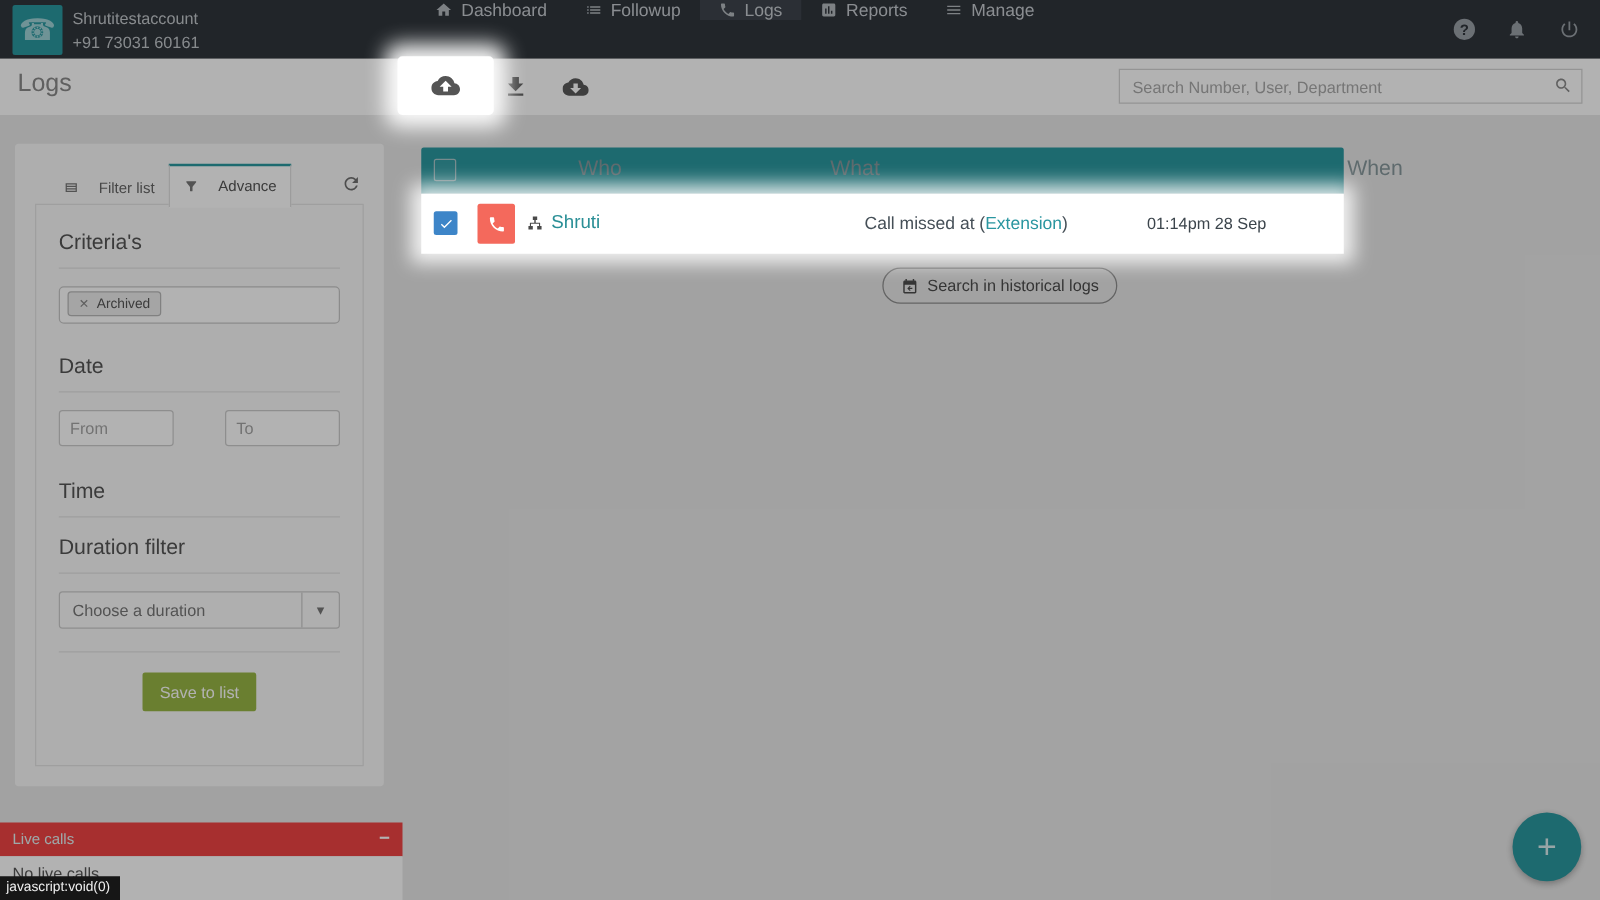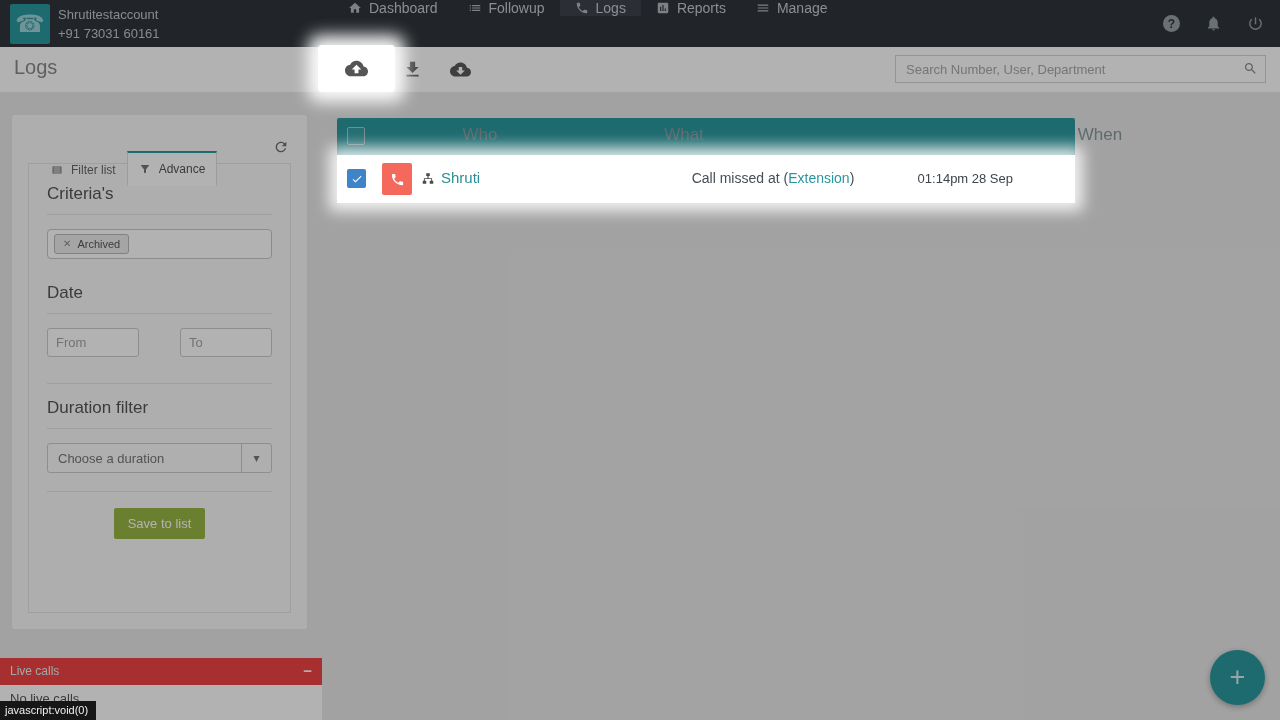--- a/index.html
+++ b/index.html
@@ -42,21 +42,21 @@
   
   .spot-cloud { position:absolute; left:318px; top:45px; width:77px; height:47px; background:#fff;
                 border-radius:4px; z-index:60; display:flex; align-items:center; justify-content:center;
                 box-shadow:0 0 16px 10px rgba(255,255,255,0.95); cursor:pointer; }
   .spot-cloud svg { width:23px; height:23px; fill:#555; }
 
   
   .filter-panel { position:absolute; left:12px; top:115px; width:295px; height:514px;
                   background:#fafafa; border-radius:3px; }
   .tabs { position:absolute; left:28px; top:16px; display:flex; align-items:flex-end; }
-  .tab { display:flex; align-items:center; gap:8px; font-size:12px; padding:9px 11px; cursor:pointer; color:#666;margin-top:20px; }
+  .tab { display:flex; align-items:center; gap:16px; font-size:12px; padding:9px 11px; cursor:pointer; color:#666; }
   .tab svg { width:12px; height:12px; fill:#777; }
   .tab.active { background:#fff; border:1px solid #e0e0e0; border-top:2px solid #2a98a0;
                 border-bottom:1px solid #fff; color:#555; position:relative; z-index:2; }
   .refresh { position:absolute; right:18px; top:24px; cursor:pointer; }
   .refresh svg { width:16px; height:16px; fill:#6f6f6f; }
   .content-box { position:absolute; left:16px; right:16px; top:48px; bottom:16px;
                  border:1px solid #e4e4e4; padding:20px 18px 0; overflow:hidden; }
   .content-box h3 { font-size:17px; font-weight:400; color:#555; margin:0 0 10px; }
   .content-box hr { border:0; border-top:1px solid #e2e2e2; margin:0 0 14px; }
   .criteria-box { border:1px solid #c8c8c8; border-radius:4px; background:#fff; height:30px;
@@ -243,20 +243,21 @@
       </span>
     </div>
 
     <h3>Date</h3>
     <hr>
     <div class="row2">
       <input class="inp" placeholder="From" style="">
       <input class="inp" placeholder="To" style="">
     </div>
 
+    <h3>Time</h3>
     <hr>
 
     <h3>Duration filter</h3>
     <hr>
     <div class="select">
       <span class="sel-text">Choose a duration</span>
       <span class="caret">▾</span>
     </div>
     <hr>
     <button class="save-btn">Save to list</button>
@@ -287,20 +288,27 @@
           <path d="M9 2h6v5H9V2zM11 7h2v4.5h-2V7zM5 10.5h14V12H5v-1.5zM5 10.5h1.5V15H5v-4.5zM17.5 10.5H19V15h-1.5v-4.5zM3 15h6v5H3v-5zM15 15h6v5h-6v-5z"></path>
         </svg>
     </div>
     <div class="who-name">Shruti</div>
     <div class="what-cell">
       <span>Call missed at (</span><span class="ext">Extension</span><span>)</span>
     </div>
     <div class="when-cell">01:14pm 28 Sep</div>
   </div>
 
+  <button class="hist-btn">
+    <svg viewBox="0 0 24 24">
+        <path d="M19 4h-1V2h-2v2H8V2H6v2H5c-1.1 0-2 .9-2 2v14c0 1.1.9 2 2 2h14c1.1 0 2-.9 2-2V6c0-1.1-.9-2-2-2zm0 16H5V10h14v10z"></path>
+        <path d="M15.5 14.2H11.4l1.7-1.7-1.05-1.05-3.5 3.5 3.5 3.5 1.05-1.05-1.7-1.7h4.1v-1.5z"></path>
+      </svg>
+    <span>Search in historical logs</span>
+  </button>
 </div>
 
 <div class="live-header">
   <span class="live-title">Live calls</span>
   <span class="live-min">−</span>
 </div>
 <div class="live-body">
   <span>No live calls</span>
 </div>
 

